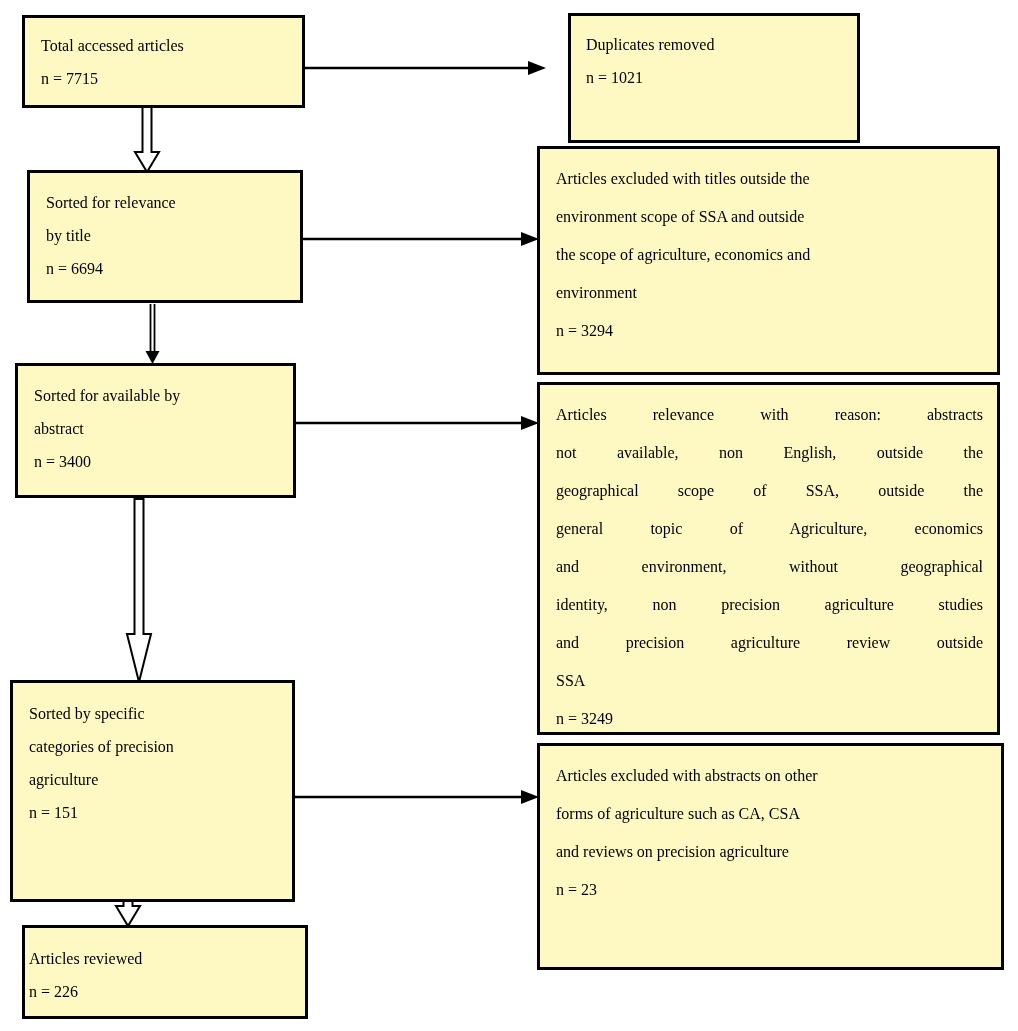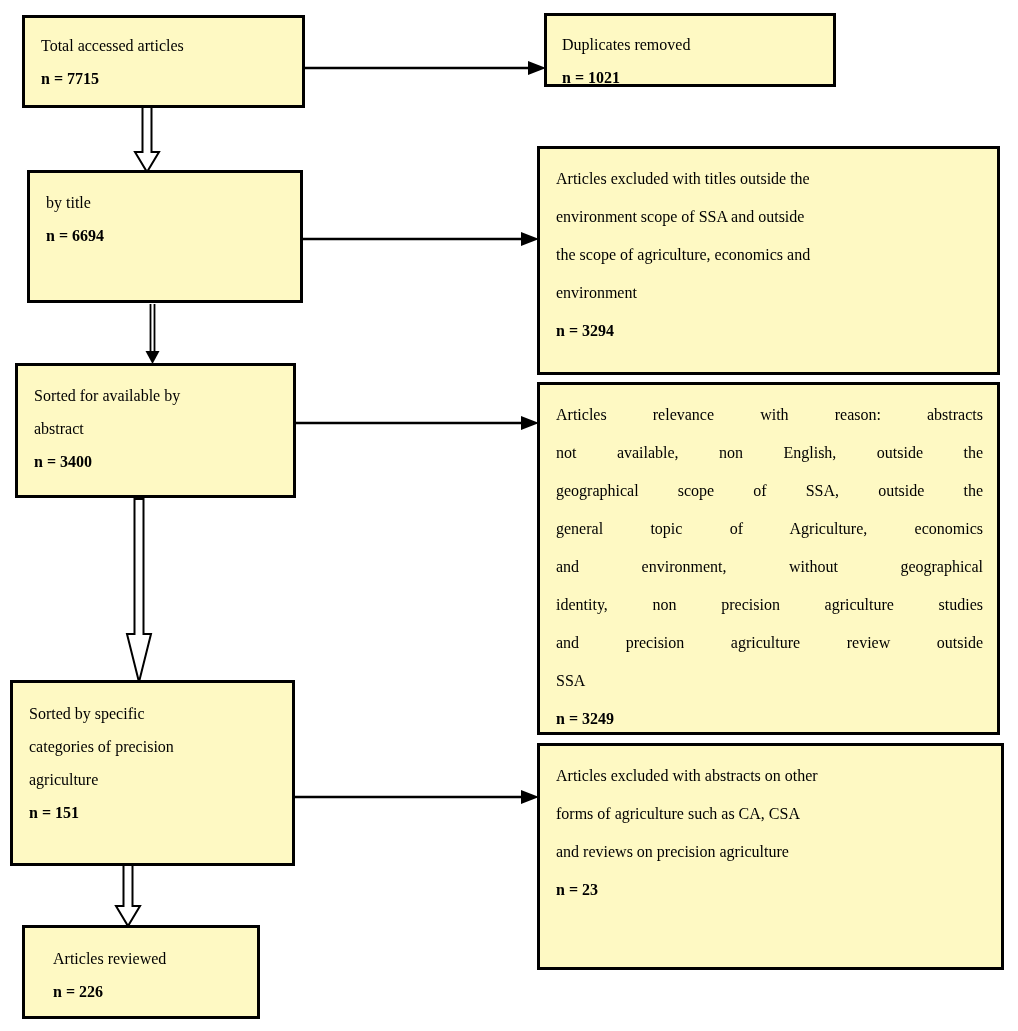--- a/index.html
+++ b/index.html
@@ -24,32 +24,32 @@
     border: 3px solid #000000;
     background: #fef9c3;
     z-index: 2;
     font-size: 16px;
   }
   .box .line, .box .nline {
     white-space: normal;
   }
   .lh33 .line, .lh33 .nline { line-height: 33px; }
   .lh38 .line, .lh38 .nline { line-height: 38px; }
-  .nline { font-weight: 700; }
+  .nline { font-weight: 400; }
   .just {
     text-align: justify;
     text-align-last: justify;
   }
   
   #box-l1 { left:22px;  top:15px;  width:283px; height:93px;  padding:11px 8px 0 16px; }
   #box-l2 { left:27px;  top:170px; width:276px; height:133px; padding:13px 8px 0 16px; }
   #box-l3 { left:15px;  top:363px; width:281px; height:135px; padding:13px 8px 0 16px; }
-  #box-l4 { left:10px;  top:680px; width:285px; height:186px; padding:14px 8px 12px 16px; }
-  #box-l5 { left:22px;  top:925px; width:238px; height:94px;  padding:14px 8px 0 28px; }
-  #box-r1 { left:544px; top:13px;  width:292px; height:74px; padding:12px 8px 0 15px; }
+  #box-l4 { left:10px;  top:680px; width:285px; height:222px; padding:14px 8px 12px 16px; }
+  #box-l5 { left:22px;  top:925px; width:286px; height:94px;  padding:14px 8px 0 4px; }
+  #box-r1 { left:568px; top:13px;  width:292px; height:130px; padding:12px 8px 0 15px; }
   #box-r2 { left:537px; top:146px; width:463px; height:229px; padding:11px 24px 0 16px; }
   #box-r3 { left:537px; top:382px; width:463px; height:353px; padding:11px 14px 0 16px; }
   #box-r4 { left:537px; top:743px; width:467px; height:227px; padding:11px 14px 0 16px; }
 </style>
 </head>
 <body>
 
 <div class="canvas">
 
   <svg class="connectors" width="1018" height="1031" viewBox="0 0 1018 1031" xmlns="http://www.w3.org/2000/svg">
@@ -85,20 +85,21 @@
       <path d="M123.5,861 L123.5,906 L116,906 L128,926 L140,906 L132.5,906 L132.5,861 Z" fill="#ffffff" stroke="#000" stroke-width="2"></path>
     </g>
   </svg>
 
   <div class="box lh33" id="box-l1">
     <div class="line">Total accessed articles</div>
     <div class="nline">n = 7715</div>
   </div>
 
   <div class="box lh33" id="box-l2">
+    <div class="line">Sorted for relevance</div>
     <div class="line">by title</div>
     <div class="nline">n = 6694</div>
   </div>
 
   <div class="box lh33" id="box-l3">
     <div class="line">Sorted for available by</div>
     <div class="line">abstract</div>
     <div class="nline">n = 3400</div>
   </div>
 

